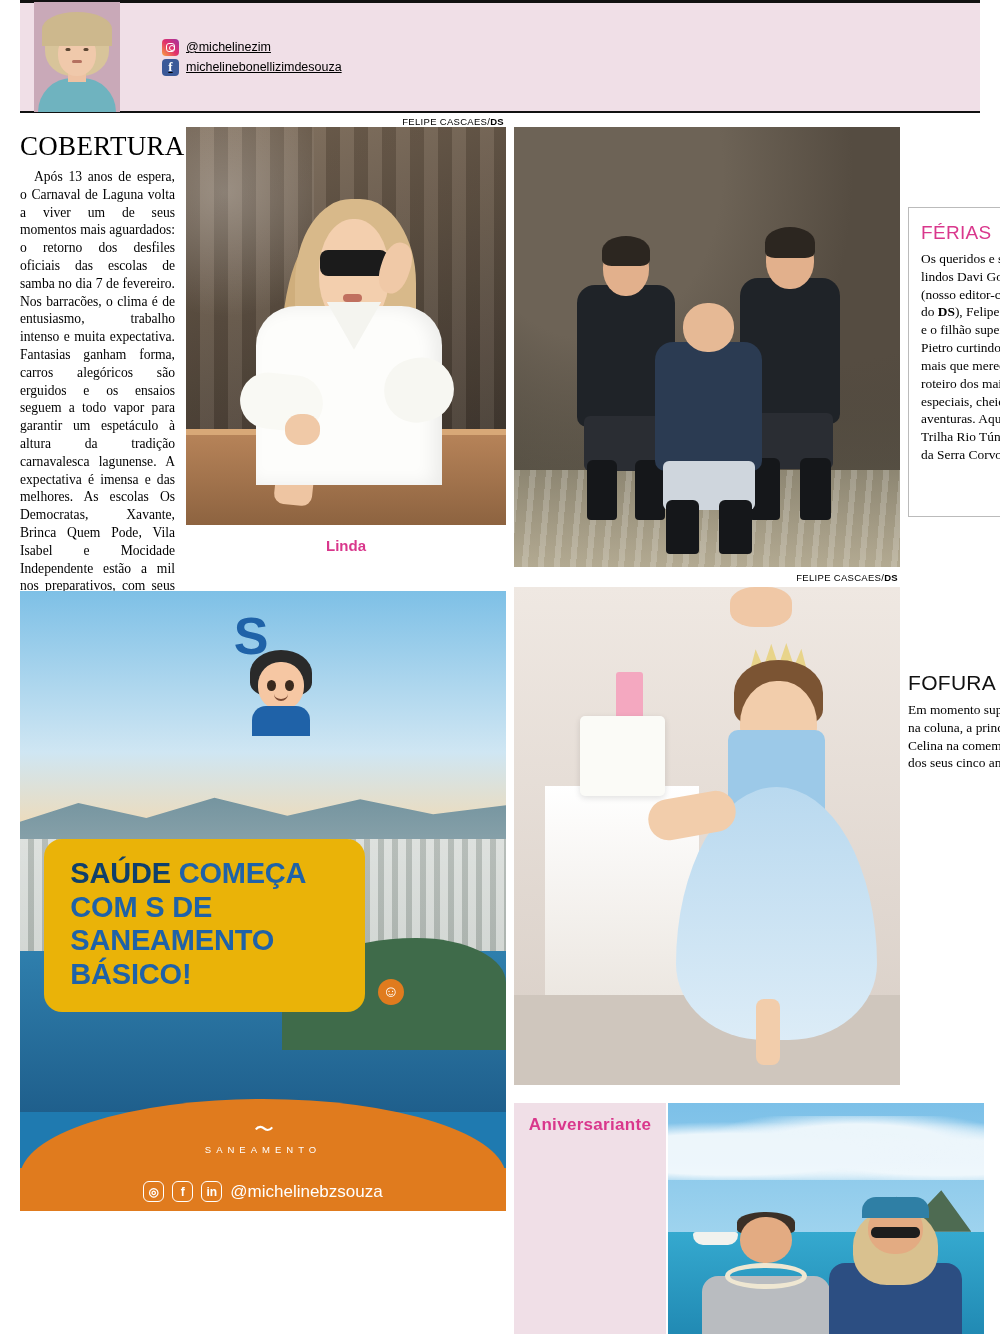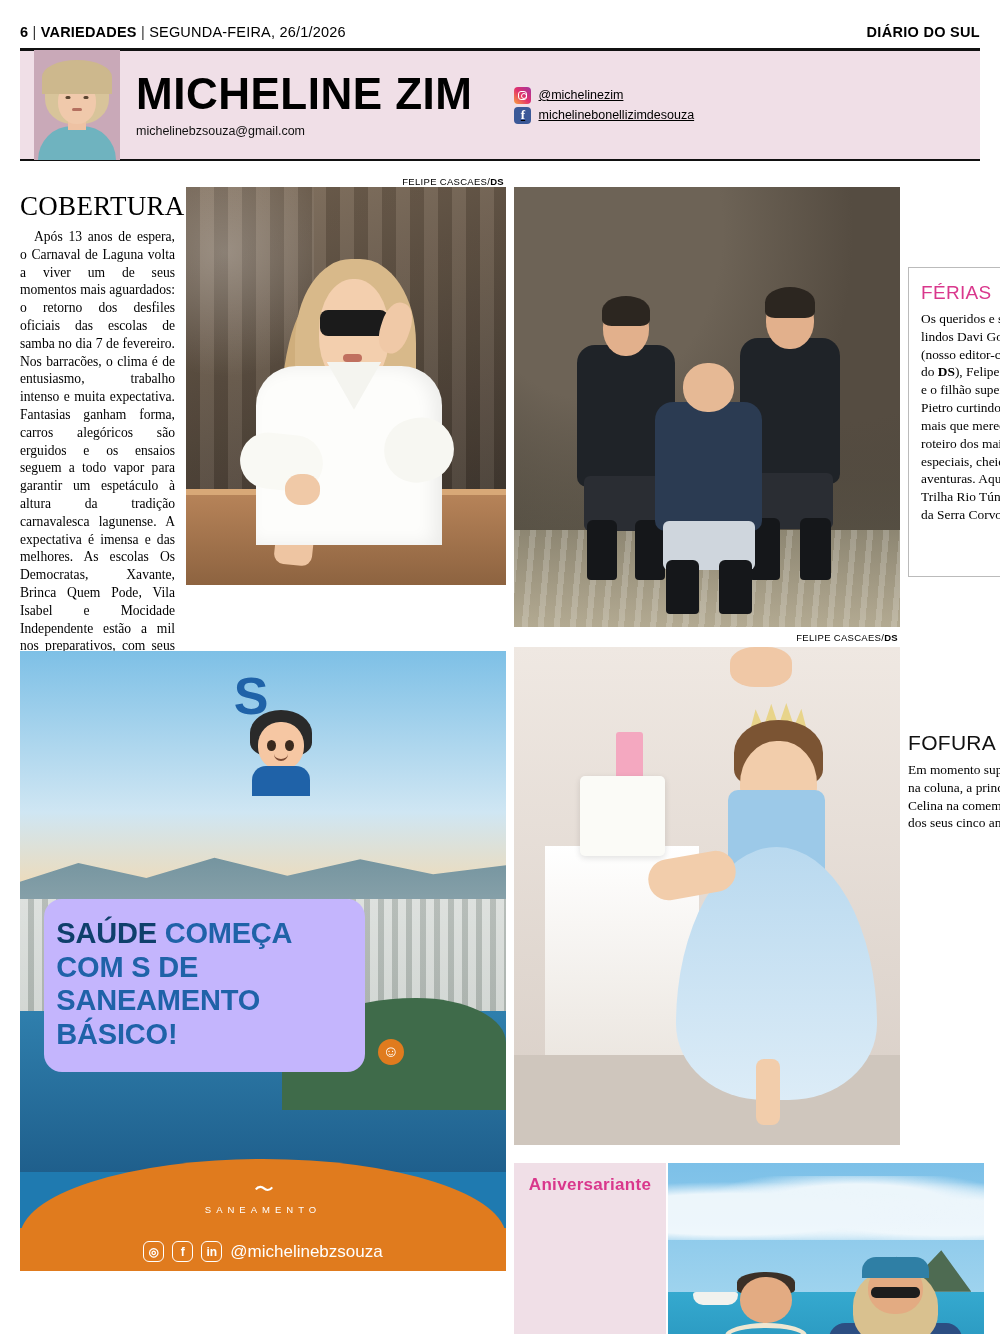--- a/index.html
+++ b/index.html
@@ -75,21 +75,21 @@
   .ico.ig .ring { width:9px;height:9px;border:1.6px solid #fff;border-radius:3px; position:relative;}
   .ico.ig .ring:after{content:"";position:absolute;left:1.6px;top:1.6px;width:4px;height:4px;border:1.4px solid #fff;border-radius:50%;}
   .ico.fb { background:#3b5998; font-family:"Liberation Serif",serif; font-size:13px; }
   .banner .quote {
     position:absolute; right:18px; top:16px; width:330px;
     text-align:center; font-size:14.5px; line-height:1.35; font-style:normal;
   }
   .banner .quote .author { display:block; font-weight:bold; margin-top:4px; }
 
   
-  .content { position:relative; margin:12px 2px;text-decoration:underline; }
+  .content { position:relative; margin:0 2px;text-decoration:underline; }
 
   .credit {
     font-family:"Liberation Sans", sans-serif;
     font-size:9.5px; letter-spacing:.3px; text-align:right;
     padding:3px 2px 3px 0;
   }
   .credit b { font-weight:bold; }
 
   
   .col-text { position:absolute; left:0; top:18px; width:155px; }
@@ -228,21 +228,21 @@
     position:absolute; left:46%; top:9.5%; width:74px; height:86px;
   }
   .ad .m-hair { position:absolute; left:6px; top:0; width:62px; height:46px; background:#2a2a2a; border-radius:50% 50% 30% 30%; }
   .ad .m-face { position:absolute; left:14px; top:12px; width:46px; height:48px; background:#f6c7a3; border-radius:48%; }
   .ad .m-eye { position:absolute; top:30px; width:9px; height:11px; background:#3a2a1e; border-radius:50%; }
   .ad .m-eye.l{left:23px;} .ad .m-eye.r{left:41px;}
   .ad .m-smile { position:absolute; left:30px; top:44px; width:14px; height:7px; border-bottom:2.5px solid #7a4a33; border-radius:0 0 12px 12px; }
   .ad .m-body { position:absolute; left:8px; top:56px; width:58px; height:30px; background:#1f62a8; border-radius:14px 14px 0 0; }
   .ad .callout {
     position:absolute; left:5%; top:40%; width:66%;
-    background:#c4b5fd; border-radius:18px; padding:18px 12px 20px;
+    background:#eab308; border-radius:18px; padding:18px 26px 20px;
   }
   .ad .callout .l1 {
     font-family:"Liberation Sans", sans-serif; font-weight:bold; font-size:29px;
     line-height:1.16; color:#1f62a8; letter-spacing:-.2px;
   }
   .ad .callout .l1 .dark { color:#0f3f6b; }
   .ad .callout2 {
     position:absolute; left:5%; top:71.5%; width:72%;
     background:#ffffff; border-radius:18px; padding:14px 18px;
   }
@@ -329,49 +329,35 @@
   .p5 .sung { position:absolute; left:34%; top:12%; width:32%; height:5%;
      background:#1d1d1d; border-radius:5px; }
   .p5 .lei { position:absolute; left:22%; top:24%; width:56%; height:12%;
      border:5px solid #efe7d2; border-radius:50%; }
 </style>
 </head>
 <body>
 
 <div class="page">
 
-  <div class="topbar">
-    <div class="left">
-      <span class="pg">6</span>
-      <span class="sep">|</span>
-      <span class="sec">VARIEDADES</span>
-      <span class="sep">|</span>
-      <span class="date">SEGUNDA-FEIRA, 26/1/2026</span>
-    </div>
-    <div class="right">DIÁRIO DO SUL</div>
-  </div>
   <div class="rule"></div>
 
   <div class="banner">
     <div class="portrait">
       <div class="bg"></div>
       <div class="face p-body"></div>
       <div class="face p-hair"></div>
       <div class="face p-neck"></div>
       <div class="face p-skin"></div>
       <div class="face p-hair2"></div>
       <div class="face p-eye l"></div>
       <div class="face p-eye r"></div>
       <div class="face p-mouth"></div>
     </div>
 
-    <div class="name-block">
-      <div class="colname">MICHELINE ZIM</div>
-      <div class="email">michelinebzsouza@gmail.com</div>
-    </div>
 
     <div class="socials">
       <div class="soc-row">
         <span class="ico ig">
             <span class="ring"></span>
           </span>
         <span>@michelinezim</span>
       </div>
       <div class="soc-row">
         <span class="ico fb">f</span>
@@ -407,20 +393,21 @@
       <div class="skirt"></div>
         <div class="leg"></div>
       <div class="shirt"></div>
         <div class="collar"></div>
       <div class="armL"></div>
         <div class="armR"></div>
       <div class="handR"></div>
         <div class="handL"></div>
     </div>
     <div style="position:absolute; left:166px; top:418px; width:320px;">
+      <div class="cap-title">Linda</div>
     </div>
 
     <div class="photo-frame p2" style="left:494px; top:14px; width:386px; height:440px;">
       <div class="rock"></div>
         <div class="water"></div>
       <div class="m1">
         <div class="torso"></div>
           <div class="head"></div>
           <div class="hair"></div>
         <div class="shorts"></div>

